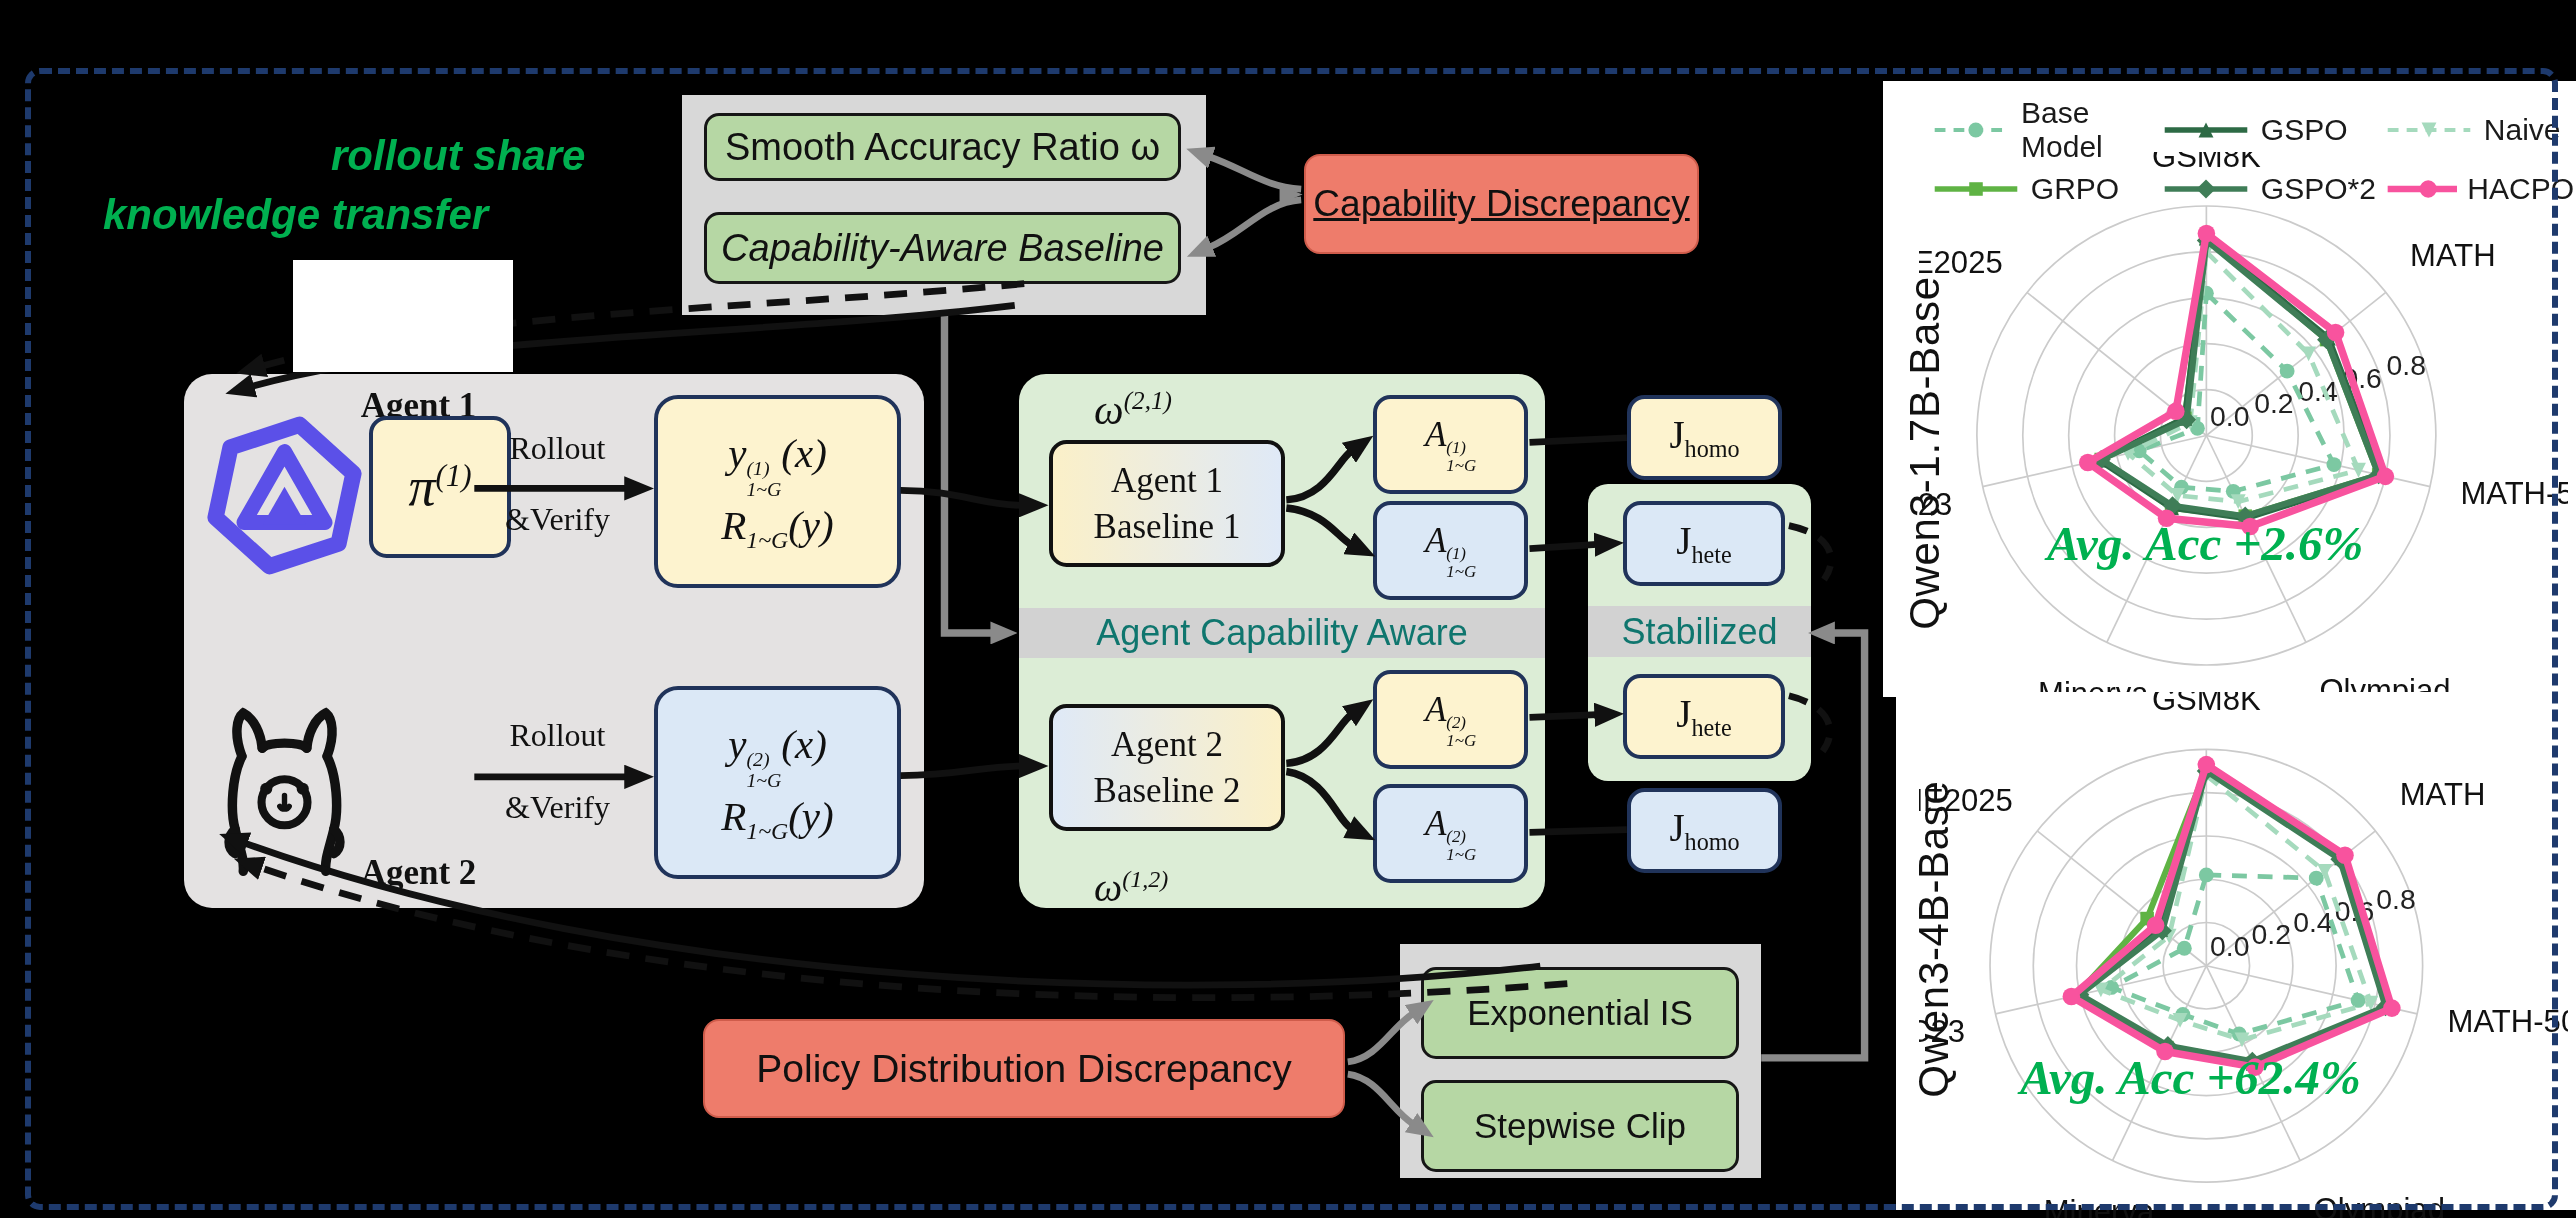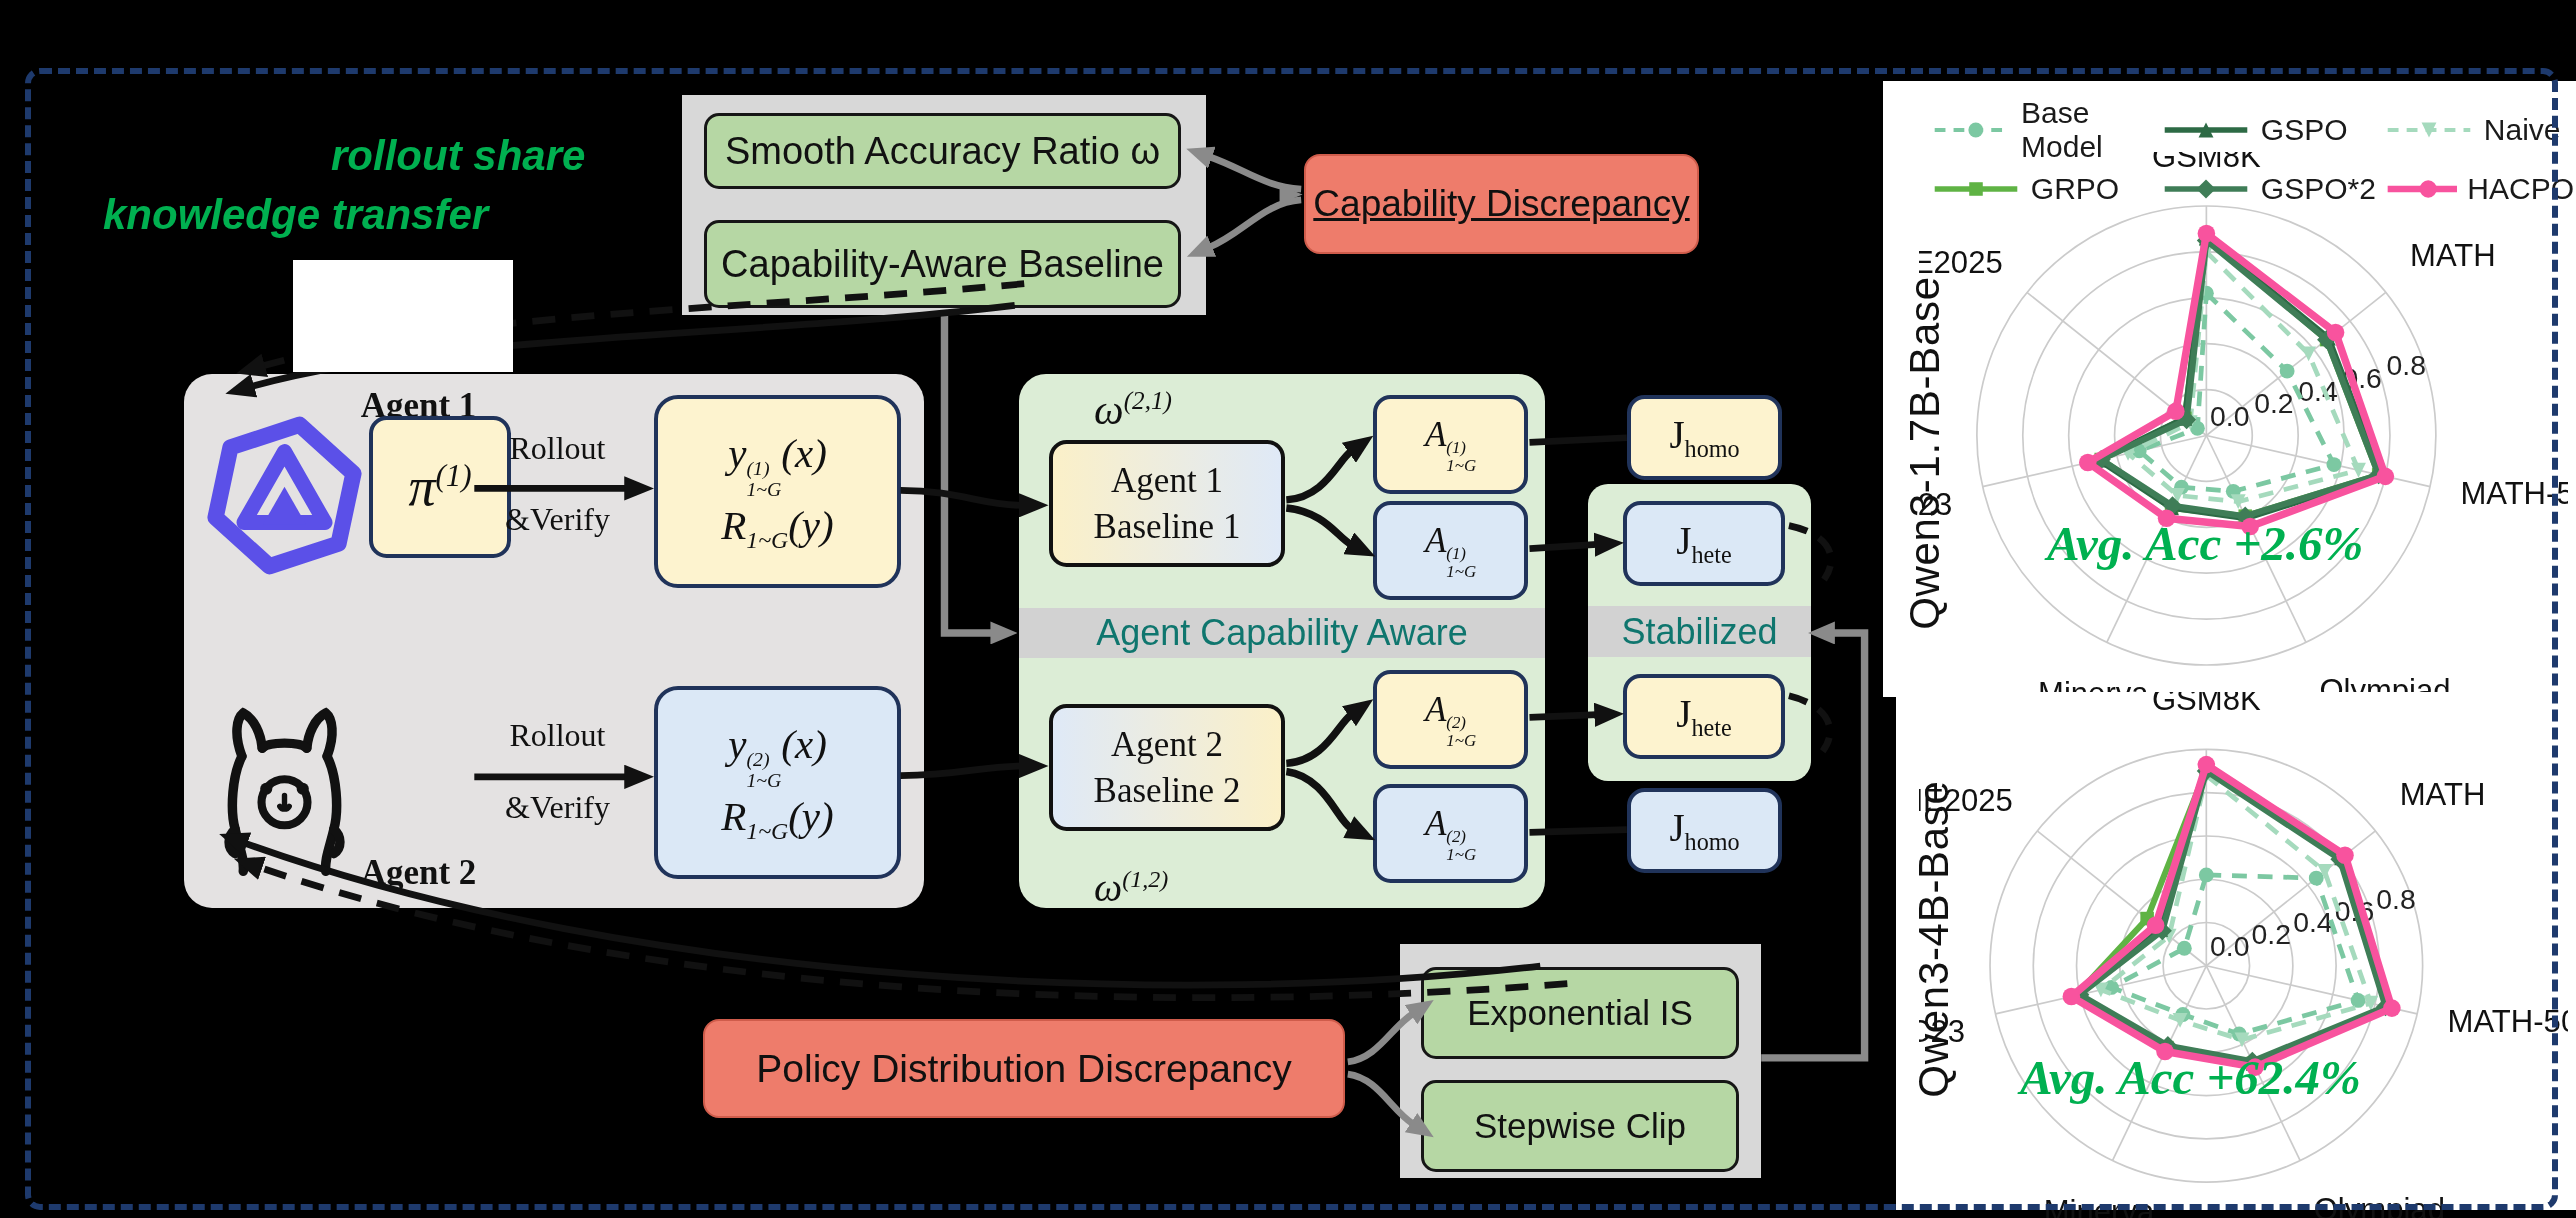--- a/index.html
+++ b/index.html
@@ -102,22 +102,22 @@
           <sup>(2)</sup>
           <sub>1~G</sub>
         </span><span>(x)</span>
     </div>
     <div class="math" style="font-size:41px;">
       <span>R</span><sub style="font-size:58%;">1~G</sub><span>(y)</span>
     </div>
   </div>
 
   <div class="abs cont-gray" style="left:682px;top:95px;width:524px;height:220px;"></div>
-  <div class="abs box green-box" style="left:704px;top:113px;width:477px;height:76px;">Smooth Accuracy Ratio ω</div>
-  <div class="abs box green-box" style="left:704px;top:220px;width:477px;height:88px;">Capability-Aware Baseline</div>
+  <div class="abs box green-box" style="left:704px;top:113px;width:477px;height:68px;">Smooth Accuracy Ratio ω</div>
+  <div class="abs box green-box" style="left:704px;top:212px;width:477px;height:72px;font-style:italic;">Capability-Aware Baseline</div>
   <div class="abs box red-box" style="left:1304px;top:154px;width:395px;height:100px;text-decoration:underline;">Capability Discrepancy</div>
 
   <div class="abs panel-green" style="left:1019px;top:374px;width:526px;height:534px;"></div>
 
   <div class="abs math" style="left:1094px;top:386px;font-size:42px;">
     <span>ω</span><sup style="font-size:60%;">(2,1)</sup>
   </div>
 
   <div class="abs box grad1 serif" style="left:1049px;top:440px;width:236px;height:127px;flex-direction:column;font-size:35px;color:#111;line-height:1.3;">
     <div>Agent 1</div>

